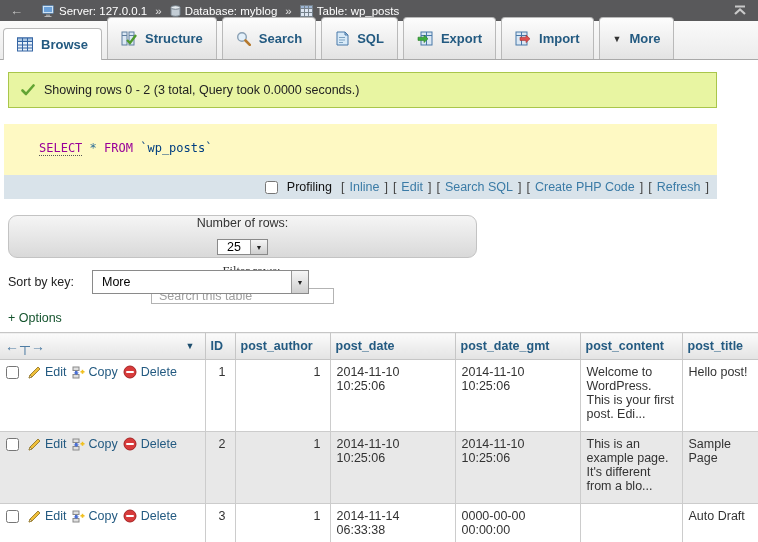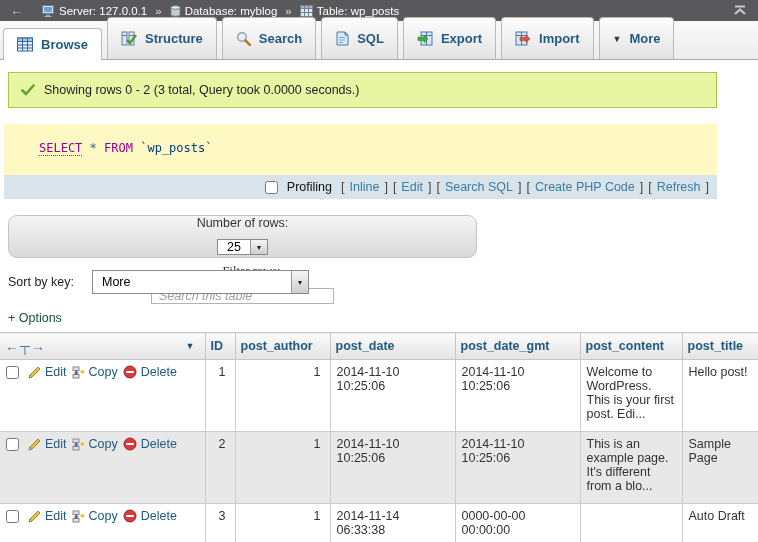--- a/index.html
+++ b/index.html
@@ -48,21 +48,21 @@
   .rowsbar { margin:16px 0 0 8px; width:469px; height:43px; border-radius:9px;
     border:1px solid #c3c3c3; background:linear-gradient(#f5f5f5,#d9d9d9);
     display:flex; align-items:center; padding:0 14px; gap:9px; color:#333;flex-direction:column; }
   .win-select { display:inline-flex; align-items:center; height:22px;
     border:1px solid #8a8a8a; background:#fff; cursor:pointer; }
   .win-select .val { padding:0 9px; color:#000; }
   .win-select .btn { width:17px; align-self:stretch; border-left:1px solid #999;
     background:linear-gradient(#f6f6f6,#cfcfcf); display:flex; align-items:center;
     justify-content:center; font-size:7px; color:#222; }
   .filterinput { width:183px; height:23px; border:1px solid #b3b3b3; padding:0 7px;
-    font-size:12.5px; font-family:"Liberation Sans", sans-serif; color:#333;font-style:italic; }
+    font-size:12.5px; font-family:"Liberation Sans", sans-serif; color:#333; }
   .filterinput::placeholder { color:#9e9e9e; }
 
   
   .sortbar { margin:12px 0 0 8px; display:flex; align-items:center; gap:18px; }
   .sortbar .win-select { width:217px; justify-content:space-between; height:24px; }
 
   .optionslink { display:inline-block; margin:17px 0 0 8px; color:#14532d;
     text-decoration:none; cursor:pointer; }
 
   

